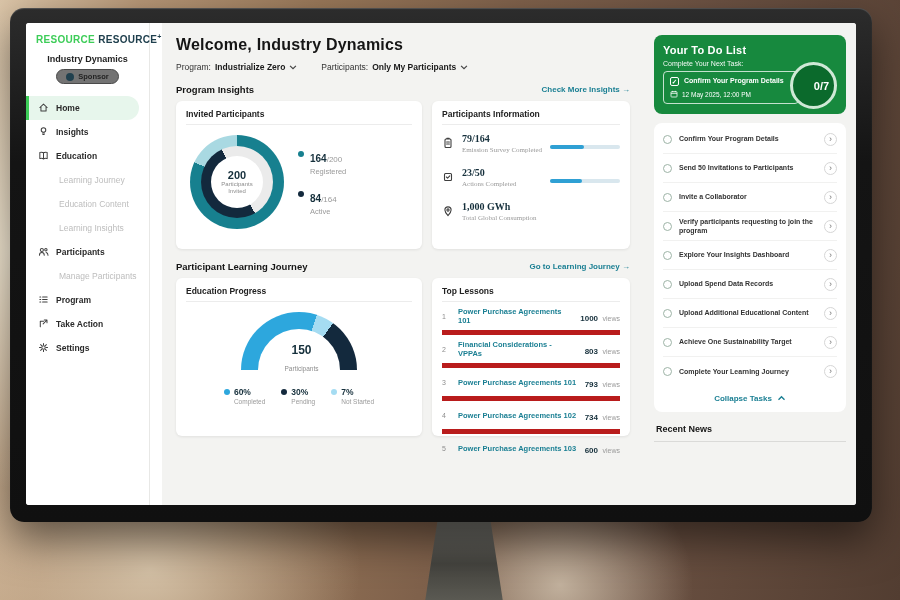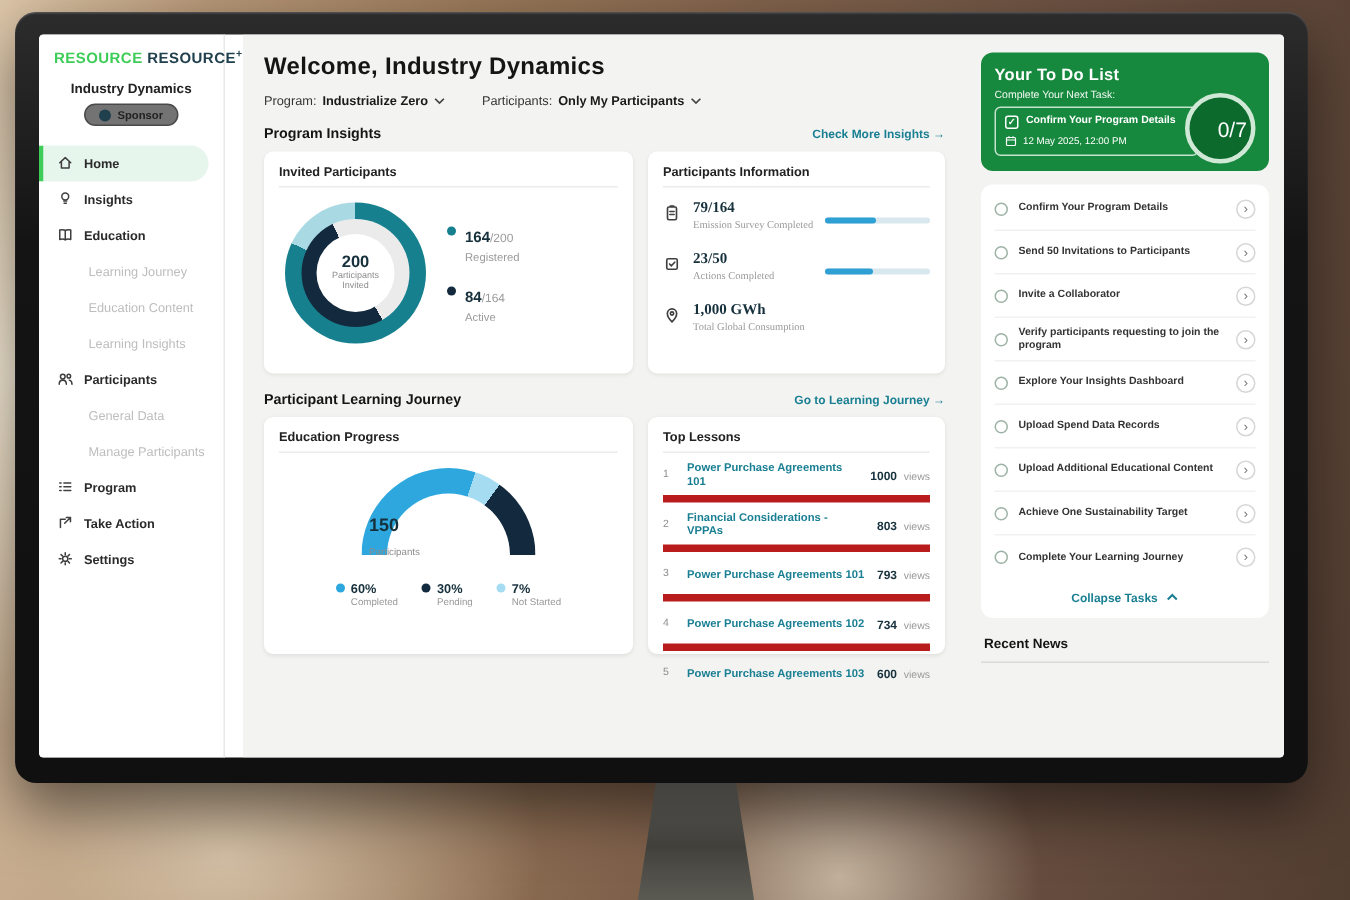--- a/index.html
+++ b/index.html
@@ -74,21 +74,21 @@
   .stat-val{font-size:10px;font-weight:bold;color:#16303c;}
   .stat-lab{font-size:7px;color:#9a9a9a;margin-top:2px;}
   .stat-bar{flex:1;height:4px;border-radius:2px;background:#d9e7ee;margin-top:12px;}
   .stat-fill{height:100%;border-radius:2px;background:#2fa0d4;}
 
   .gauge-wrap{display:flex;flex-direction:column;align-items:center;padding-top:10px;}
   .gauge{position:relative;width:116px;height:64px;}
   .gauge-clip{position:absolute;left:0;top:0;width:116px;height:58px;overflow:hidden;}
   .gauge-arc{position:absolute;left:0;top:0;width:116px;height:116px;border-radius:50%;}
   .gauge-hole{position:absolute;left:17px;top:17px;width:82px;height:82px;border-radius:50%;background:#fff;}
-  .gauge-txt{position:absolute;left:5px;right:0;top:31px;text-align:left;}
+  .gauge-txt{position:absolute;left:5px;right:0;top:31px;text-align:center;}
   .gauge-txt .v{font-size:12px;font-weight:bold;color:#16303c;display:block;}
   .gauge-txt .l{font-size:6.5px;color:#8d8d8d;}
   .gleg{display:flex;gap:16px;margin-top:11px;}
   .gleg-item{display:flex;align-items:flex-start;gap:4px;}
   .gleg .leg-dot{margin-top:2px;}
   .gleg-val{font-size:8.5px;font-weight:bold;color:#16303c;}
   .gleg-lab{font-size:6.5px;color:#9a9a9a;margin-top:1px;}
 
   .lesson{display:flex;align-items:center;gap:7px;padding:5px 0;border-bottom:5px solid #b91c1c;}
   .lesson:last-of-type{border-bottom:none;}
@@ -104,21 +104,21 @@
   .todo-title{font-size:11px;font-weight:bold;letter-spacing:.2px;}
   .todo-sub{font-size:7px;margin-top:4px;opacity:.95;}
   .next-box{border:1px solid rgba(255,255,255,.75);border-radius:4px;padding:5px 6px;margin-top:4px;width:136px;cursor:pointer;}
   .next-task{display:flex;gap:5px;align-items:flex-start;font-size:7px;font-weight:bold;line-height:1.2;}
   .cbx{width:9px;height:9px;border:1px solid #fff;border-radius:2px;font-size:6.5px;line-height:8px;text-align:center;flex-shrink:0;cursor:pointer;}
   .next-due{display:flex;gap:4px;align-items:center;font-size:6.5px;margin-top:4px;}
   .cal{width:8px;height:8px;display:inline-flex;flex-shrink:0;}
   .cal svg{width:100%;height:100%;stroke:#fff;fill:none;stroke-width:1.2;}
   .ring{position:absolute;right:9px;top:27px;width:47px;height:47px;border-radius:50%;
     border:3px solid #cfe9d6;background:#0b6a2c;display:flex;align-items:center;justify-content:center;}
-  .ring .v{font-size:14px;font-weight:normal;color:#fff;margin-left:16px;}
+  .ring .v{font-size:11px;font-weight:bold;color:#fff;margin-left:16px;}
 
   .tasks{background:#fff;border-radius:8px;margin-top:9px;padding:2px 9px 0;}
   .task{display:flex;align-items:center;gap:7px;min-height:29px;border-bottom:1px solid #f1f1f0;padding:4px 0;cursor:pointer;}
   .task-check{width:9px;height:9px;border-radius:50%;border:1px solid #9db3a6;flex-shrink:0;cursor:pointer;}
   .task-label{flex:1;font-size:7px;font-weight:bold;color:#333;line-height:1.3;}
   .task-go{width:13px;height:13px;border-radius:50%;border:1px solid #d6d6d6;color:#777;font-size:9px;line-height:11px;
     text-align:center;flex-shrink:0;cursor:pointer;}
   .collapse{display:flex;justify-content:center;align-items:center;gap:5px;padding:8px 0 9px;
     font-size:8px;font-weight:bold;color:#1a7f93;cursor:pointer;}
   .collapse svg{width:9px;height:6px;stroke:#1a7f93;fill:none;stroke-width:1.6;}
@@ -184,23 +184,20 @@
                 <svg viewBox="0 0 12 12">
                   <circle cx="4.2" cy="4.4" r="1.7"></circle>
                   <path d="M1.6 10 c0-2 1.1-3 2.6-3 s2.6 1 2.6 3"></path>
                   <circle cx="8.6" cy="4.1" r="1.3"></circle>
                   <path d="M8.9 7 c1.3.3 2 1.4 2 3"></path>
                 </svg>
               </span>
             <span>Participants</span>
           </div>
           <div class="nav-item sub">
-            <span>General Data</span>
-          </div>
-          <div class="nav-item sub">
             <span>Manage Participants</span>
           </div>
           <div class="nav-item">
             <span class="nav-icon">
                 <svg viewBox="0 0 12 12">
                   <path d="M2 3.2 h1 M5 3.2 h5 M2 6 h1 M5 6 h5 M2 8.8 h1 M5 8.8 h5"></path>
                 </svg>
               </span>
             <span>Program</span>
           </div>

